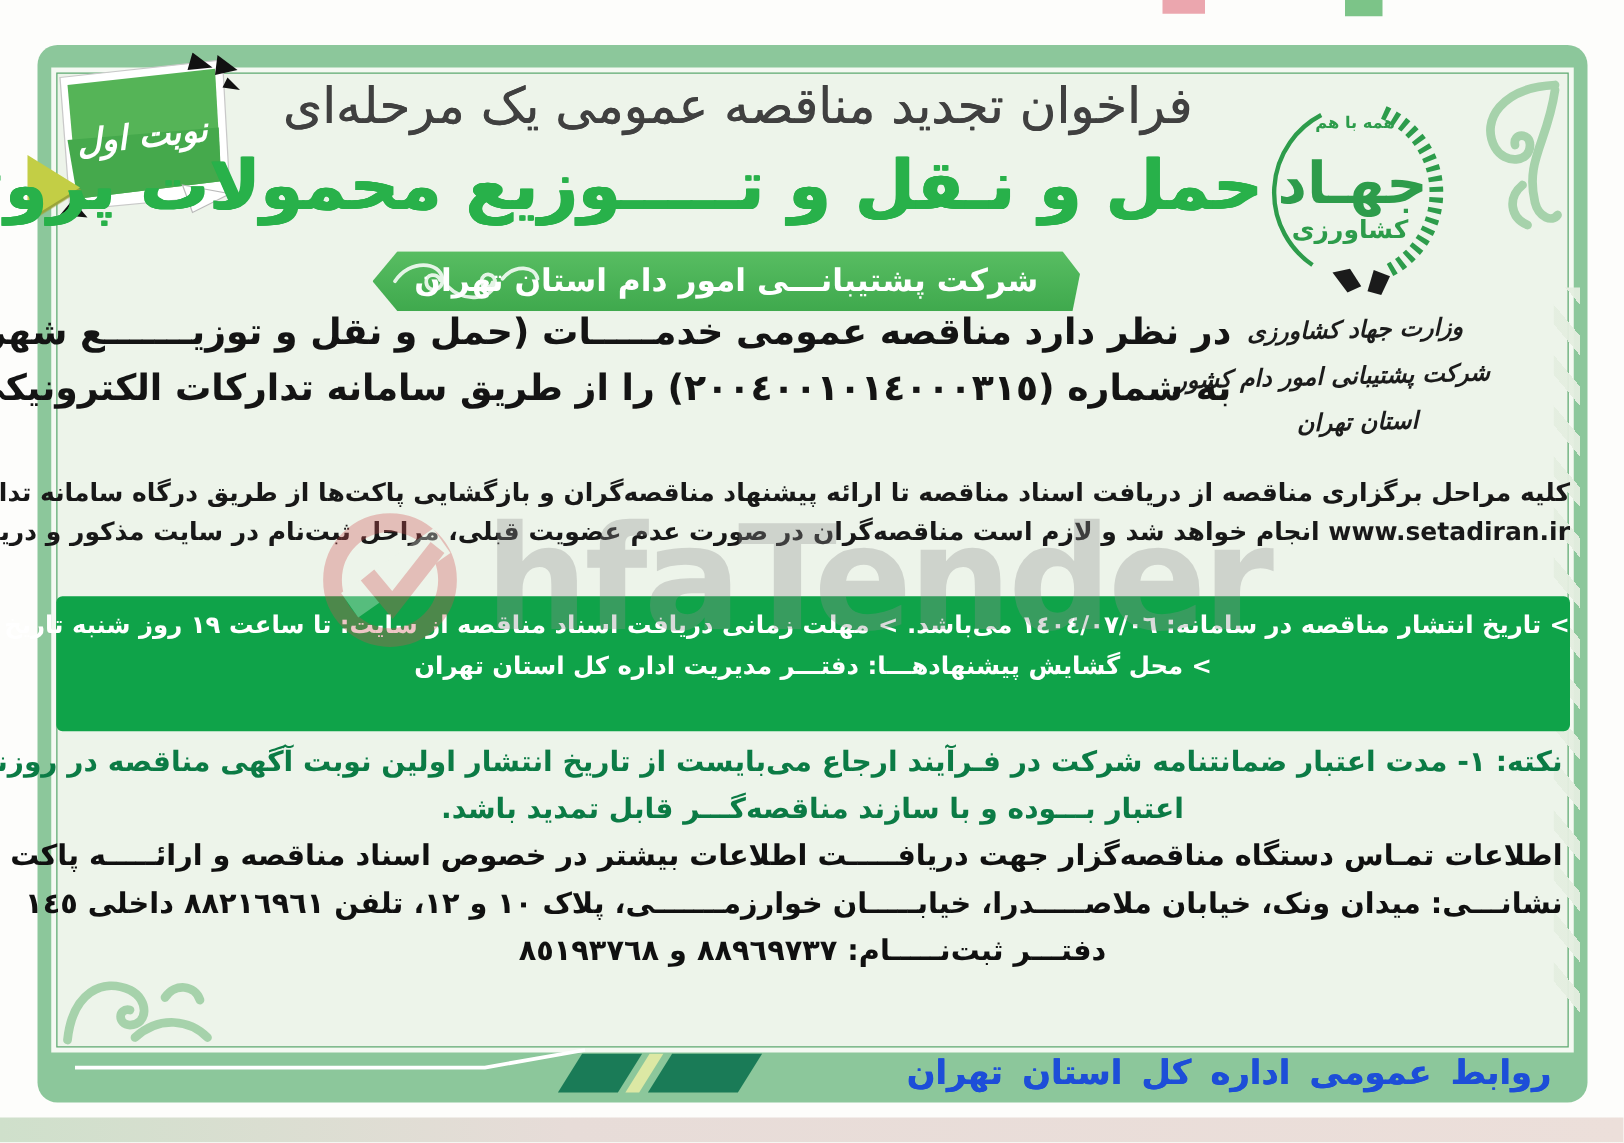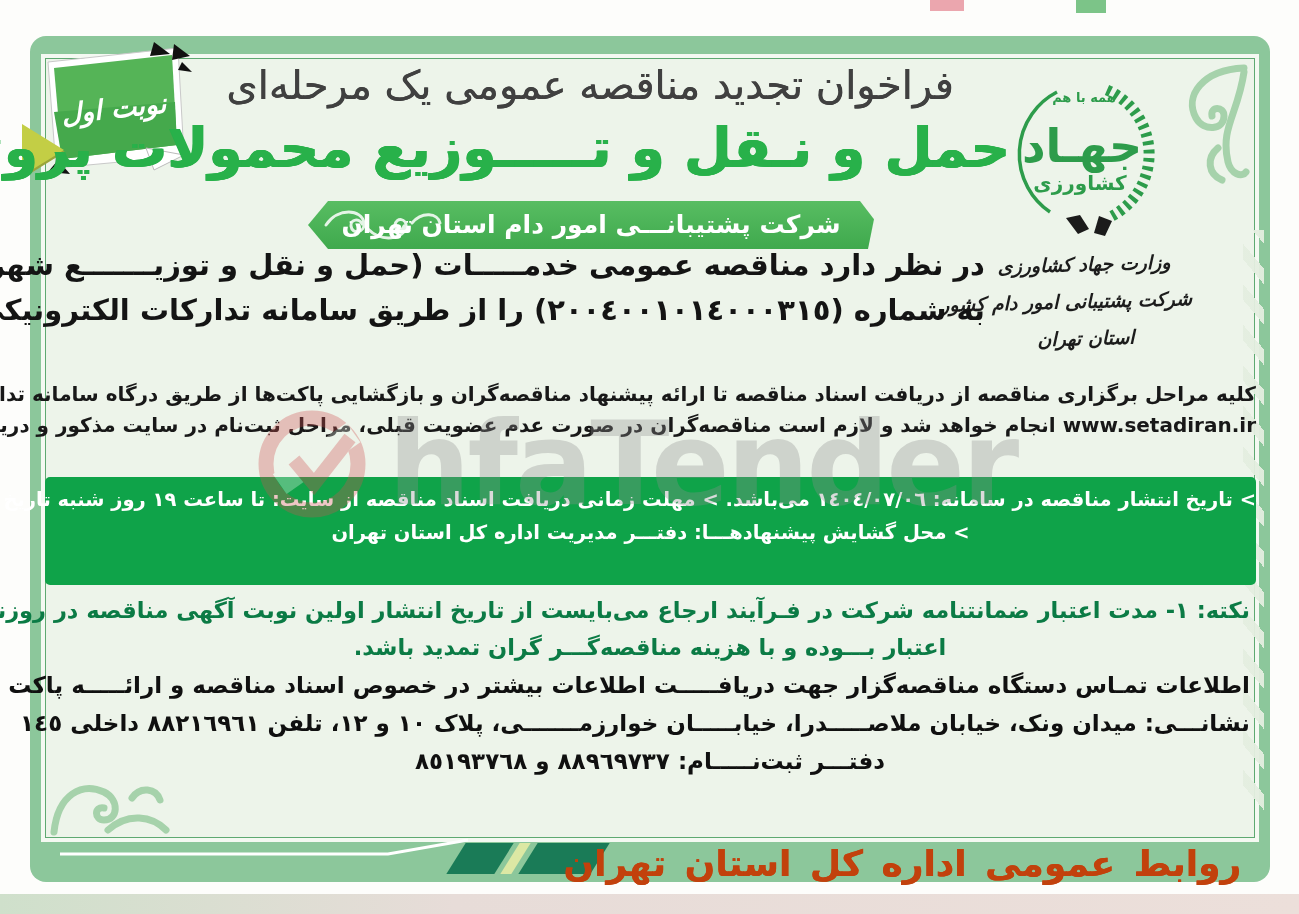--- a/index.html
+++ b/index.html
@@ -21,21 +21,21 @@
   .side-arrow { position:absolute; left:22px; top:124px; width:0; height:0;
            border-top:26px solid transparent; border-bottom:26px solid transparent;
            border-left:42px solid #c3ce45; filter:drop-shadow(1px 2px 0 #9aa43a); }
 
   .title1 { position:absolute; left:195px; top:62px; width:790px; text-align:center;
            direction:rtl; font-size:40px; font-weight:normal; color:#404040; white-space:nowrap;
            text-shadow:.5px 0 currentColor; }
   .title2 { position:absolute; left:170px; top:116px; width:840px; text-align:center;
            direction:rtl; font-size:55px; font-weight:bold; color:#28b14a; white-space:nowrap;
            text-shadow:.8px 0 currentColor, -.3px 0 currentColor; }
-  .ribbon { position:absolute; left:308px; top:201px; width:566px; height:48px;
+  .ribbon { position:absolute; left:298px; top:201px; width:566px; height:48px;
            background:linear-gradient(180deg,#58bd62,#3fa94d);
            clip-path:polygon(0 50%, 20px 0, calc(100% - 14px) 0, 100% 38%, calc(100% - 6px) 100%, 20px 100%);
            color:#fff; font-size:25px; font-weight:bold; text-align:center; line-height:48px;
            direction:rtl; white-space:nowrap; }
   .ribbon-orn { position:absolute; left:10px; top:2px; opacity:.85; }
 
   .logo { position:absolute; left:1002px; top:74px; }
   .org { position:absolute; left:978px; top:246px; width:214px; text-align:center; direction:rtl;
            font-style:italic; font-weight:bold; color:#1c1c1c; font-size:19px; line-height:37px;
            transform:rotate(-1.5deg); }
@@ -60,21 +60,21 @@
            opacity:.32; pointer-events:none; z-index:40; }
   .wm-text { font-size:116px; font-weight:bold; color:#8f8f8f; letter-spacing:-3px;
            direction:ltr; line-height:1; }
 
   .footer-stripes { position:absolute; left:58px; top:838px; width:540px; height:44px; }
   .stripe { position:absolute; top:5px; height:31px; transform:skewX(-32deg); }
   .s1 { left:398px; width:48px; background:#1a7b57; }
   .s2 { left:452px; width:11px; background:#dce8a4; }
   .s3 { left:470px; width:72px; background:#1a7b57; }
   .footer-text { position:absolute; right:58px; top:843px; width:700px; direction:rtl;
-           color:#c2410c; font-size:36px; font-weight:bold; word-spacing:6px; white-space:nowrap;
+           color:#1d4ed8; font-size:27px; font-weight:bold; word-spacing:6px; white-space:nowrap;
            text-shadow:.4px 0 currentColor; }
 
   .bottom-strip { position:absolute; left:0; top:894px; width:1299px; height:20px;
            background:linear-gradient(90deg,#cfe0cb,#e7dcd8 35%,#ecdfda); }
 </style>
 </head>
 <body>
 
 <div class="page">
 
@@ -152,21 +152,21 @@
     <div class="line">www.setadiran.ir انجام خواهد شد و لازم است مناقصه‌گران در صورت عدم عضویت قبلی، مراحل ثبت‌نام در سایت مذکور و دریافت گواهی امضای الکترونیکی</div>
   </div>
 
   <div class="schedule">
     <div class="line">&gt; تاریخ انتشار مناقصه در سامانه: ١٤٠٤/٠٧/٠٦ می‌باشد. &gt; مهلت زمانی دریافت اسناد مناقصه از سایت: تا ساعت ١٩ روز شنبه تاریخ ١٤٠٤/٠٧/١٢ &gt; مهلت زمانی ارائه پیشنهاد:</div>
     <div class="line">&gt; محل گشایش پیشنهادهـــا: دفتـــر مدیریت اداره کل استان تهران</div>
   </div>
 
   <div class="note">
     <div class="line">نکته: ١- مدت اعتبار ضمانتنامه شرکت در فـرآیند ارجاع می‌بایست از تاریخ انتشار اولین نوبت آگهی مناقصه در روزنامـــه دارای حداقل ٣ مـــاه</div>
-    <div class="line">اعتبار بـــوده و با هزینه مناقصه‌گـــر گران تمدید باشد.</div>
+    <div class="line">اعتبار بـــوده و با سازند مناقصه‌گـــر قابل تمدید باشد.</div>
   </div>
 
   <div class="contact">
     <div class="line">اطلاعات تمـاس دستگاه مناقصه‌گزار جهت دریافـــــت اطلاعات بیشتر در خصوص اسناد مناقصه و ارائـــــه پاکت الف:</div>
     <div class="line">نشانـــی: میدان ونک، خیابان ملاصـــــدرا، خیابـــــان خوارزمـــــــی، پلاک ١٠ و ١٢، تلفن ٨٨٢١٦٩٦١ داخلی ١٤٥</div>
     <div class="line">دفتـــر ثبت‌نـــــام: ٨٨٩٦٩٧٣٧ و ٨٥١٩٣٧٦٨</div>
   </div>
 
   <div class="watermark">
     <svg width="128" height="128" viewBox="0 0 128 128">

